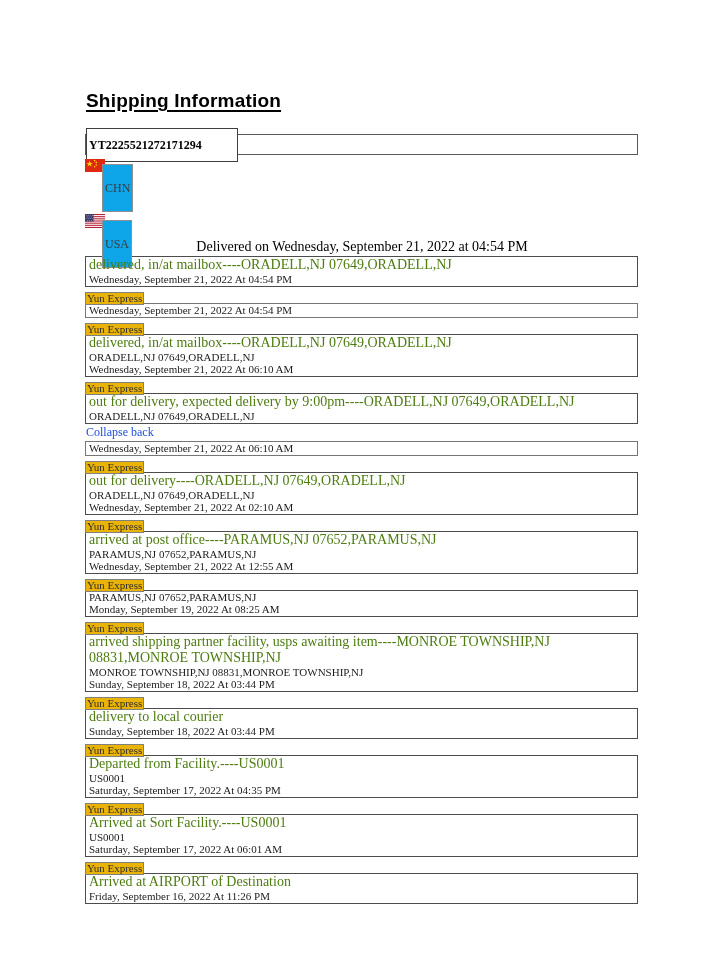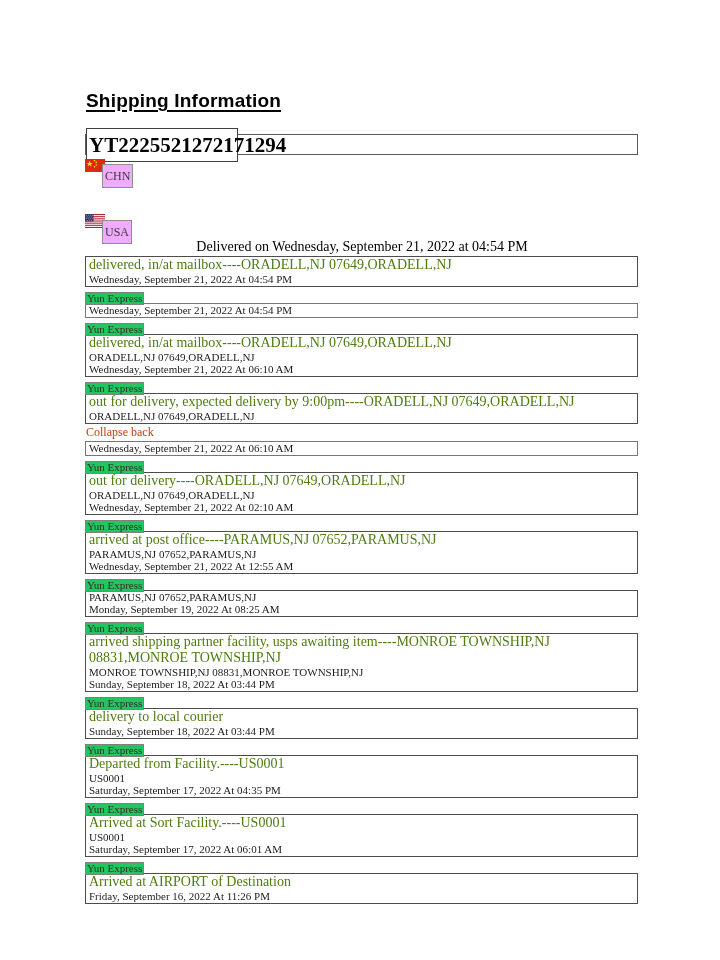--- a/index.html
+++ b/index.html
@@ -15,49 +15,49 @@
     text-decoration:underline;text-decoration-thickness:2px;text-underline-offset:3px;
     margin:0 0 0 1px;letter-spacing:.2px;
   }
 
   .track-box{
     margin-top:22px;border:1px solid #5a5a5a;height:19px;
     display:flex;align-items:center;background:#fff;
   }
   .track-input{
     border:1px solid #3f3f3f;height:16px;width:146px;
-    font-family:"Liberation Serif", serif;font-weight:bold;font-size:21px;
+    font-family:"Liberation Serif", serif;font-weight:bold;font-size:12px;
     line-height:16px;padding:8px 2px;white-space:nowrap;background:#fff;
   }
 
   .flag-row{margin-top:3px;height:23px;white-space:nowrap;}
   .flag{display:inline-block;vertical-align:top;}
   .country-label{
     display:inline-block;vertical-align:top;margin:6px 0 0 -3px;
-    border:1px solid #8f8f8f;background:#f0abfc;
-    font-size:12px;line-height:14px;padding:4px 2px;color:#3a3a3a;
+    border:1px solid #8f8f8f;background:#0ea5e9;
+    font-size:12px;line-height:14px;padding:16px 2px;color:#3a3a3a;
   }
   .dest-row{margin-top:33px;}
 
   .summary{font-size:14px;line-height:15px;margin:2px 0 0 1px;color:#000;text-align:center;}
 
   .event{
     border:1px solid #4c4c4c;background:#fff;
     margin-top:2px;padding:0 3px 1px 3px;
   }
   .event.thin{border-color:#767676;}
   .event .t{font-size:14px;line-height:16px;color:#4d7c0f;}
   .event .l,.event .d{font-size:11px;line-height:12px;color:#1c1c1c;}
 
   .carrier-row{margin:1px 0 0 0;height:13px;}
   .carrier{
-    display:inline-block;border:1px solid #808080;background:#22c55e;
+    display:inline-block;border:1px solid #808080;background:#eab308;
     font-size:11px;line-height:11px;padding:0 1px;color:#2e2e2e;
   }
-  .collapse{font-size:12px;line-height:13px;margin:2px 0 1px 1px;color:#c2410c;cursor:pointer;}
+  .collapse{font-size:12px;line-height:13px;margin:2px 0 1px 1px;color:#1d4ed8;cursor:pointer;}
 </style>
 </head>
 <body>
 
 <div class="wrap">
 
   <h1 class="page-title">Shipping Information</h1>
 
   <div class="track-box">
     <div class="track-input">YT2225521272171294</div>

